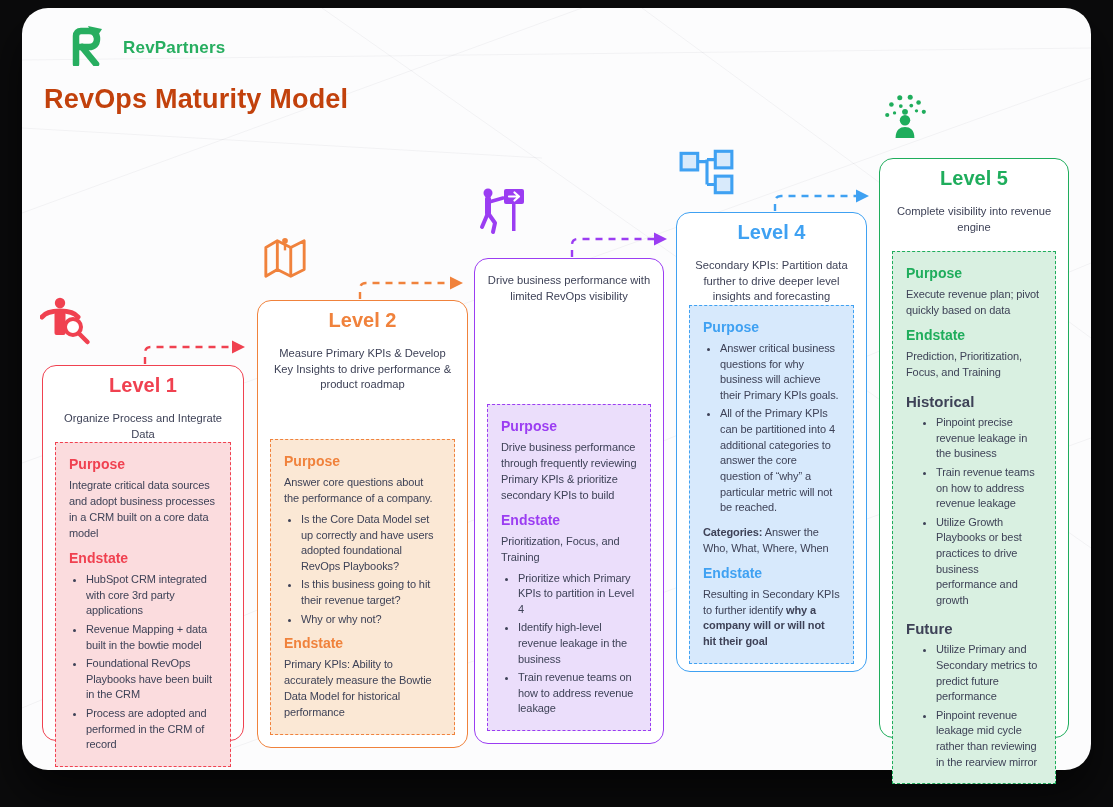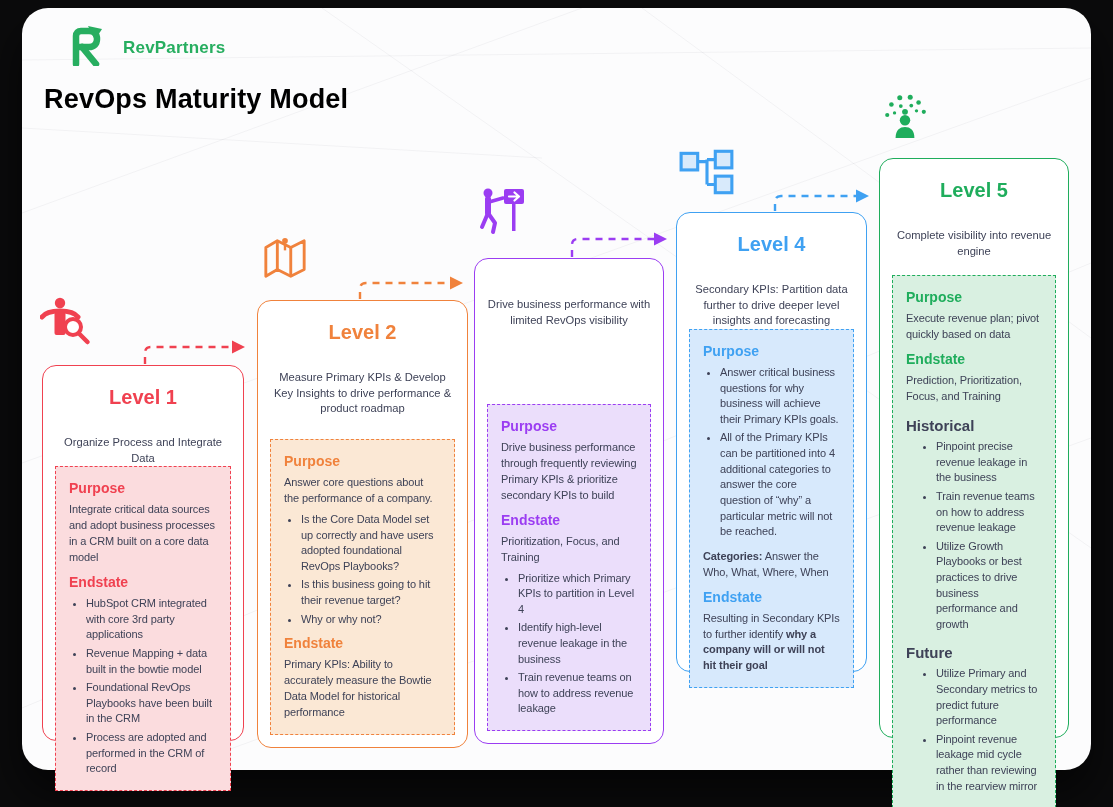--- a/index.html
+++ b/index.html
@@ -12,30 +12,30 @@
     position:absolute; left:22px; top:8px; width:1069px; height:762px;
     background:#fcfcfd; border-radius:26px;
     box-shadow:0 22px 48px rgba(0,0,0,.65);
   }
   .gridlines { position:absolute; inset:0; z-index:0; border-radius:26px; }
 
   
   .brand-row { position:absolute; left:46px; top:18px; display:flex; align-items:center; gap:19px; z-index:2; }
   .brand-name { color:#27ae60; font-size:17px; font-weight:bold; letter-spacing:.2px; }
   .page-title { position:absolute; left:22px; top:76px; z-index:2;
-    font-size:27px; font-weight:800; color:#000000; letter-spacing:.2px; }
+    font-size:27px; font-weight:800; color:#c2410c; letter-spacing:.2px; }
 
   
   .card {
     position:absolute; z-index:2; box-sizing:border-box;
     background:#fff; border-radius:14px; border:1.7px solid;
-    padding:12px 12px 12px; display:flex; flex-direction:column;
+    padding:0 12px 12px; display:flex; flex-direction:column;
   }
   .lvl-title { text-align:center; font-size:20px; font-weight:800; margin-top:8px; }
-  .lvl-sub   { text-align:center; font-size:11.2px; line-height:1.4; color:#3e4257; margin-top:26px; }
+  .lvl-sub   { text-align:center; font-size:11.2px; line-height:1.4; color:#3e4257; margin-top:14px; }
   .inner {
     margin-top:auto; border:1.6px dashed; border-radius:0;
     padding:11px 13px 13px; box-sizing:border-box;
   }
   .sec-head { font-size:14px; font-weight:800; margin:8px 0 6px; }
   .sec-head.first { margin-top:2px; }
   .body-txt { font-size:11px; line-height:1.45; color:#3e4257; margin:0; letter-spacing:-.1px; }
   ul.blist { margin:5px 0 0; padding-left:17px; display:flex; flex-direction:column; gap:3px; }
   ul.blist li { font-size:11px; line-height:1.42; color:#3e4257; letter-spacing:-.1px; }
   ul.blist.deep { padding-left:30px; }

